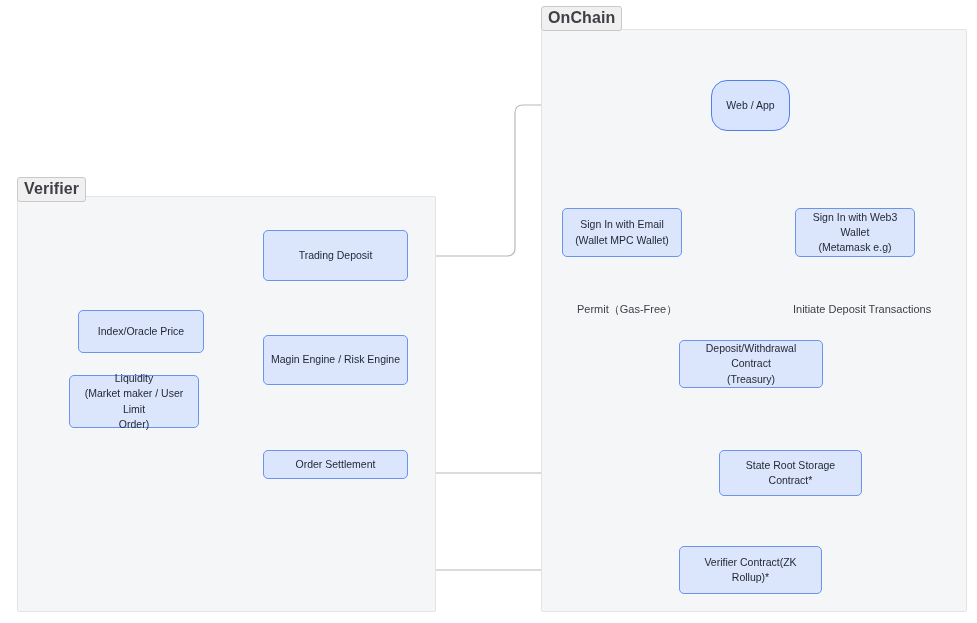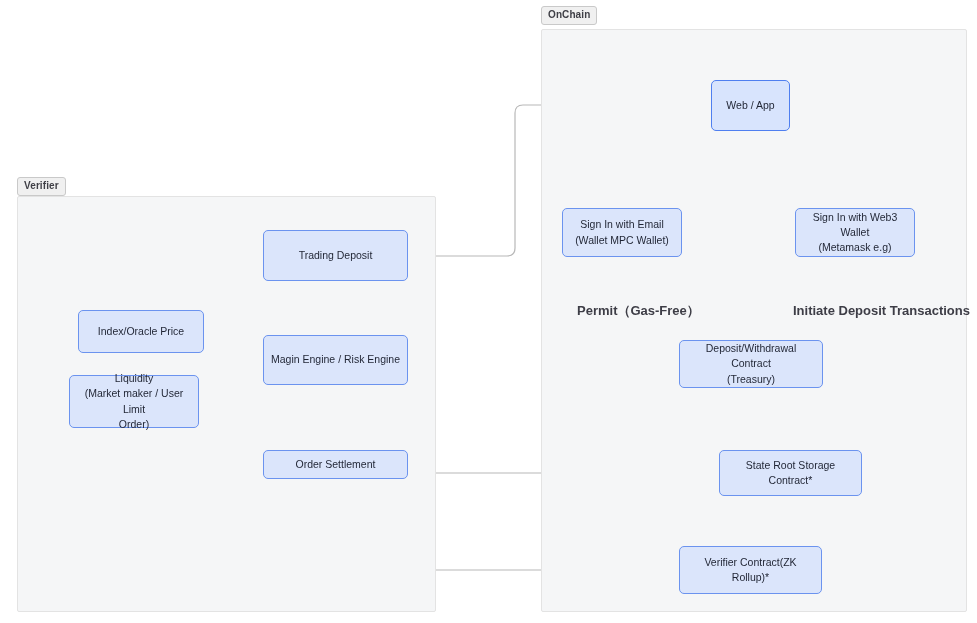--- a/index.html
+++ b/index.html
@@ -25,21 +25,21 @@
     background: #f5f6f7;
     border: 1px solid #e3e3e3;
     border-radius: 2px;
     box-sizing: border-box;
   }
   .group-label {
     position: absolute;
     background: #f0f0f0;
     border: 1px solid #c9c9c9;
     border-radius: 3px;
-    font-size: 10px;
+    font-size: 16px;
     font-weight: bold;
     color: #3f3f46;
     padding: 2px 6px 3px 6px;
     line-height: 1.15;
     white-space: nowrap;
     letter-spacing: 0.1px;
   }
   
   .node {
     position: absolute;
@@ -53,43 +53,43 @@
     text-align: center;
     font-size: 10.5px;
     line-height: 1.45;
     color: #1f2433;
     padding: 2px 5px;
     white-space: pre-line;
   }
   .node.accent {
     background: #d8e4fd;
     border-color: #4f7ff0;
+    border-radius: 16px;
   }
   
   #edges {
     position: absolute;
     left: 0;
     top: 0;
     width: 977px;
     height: 623px;
     pointer-events: none;
   }
   .edge-path {
     fill: none;
     stroke: #b8b8b8;
     stroke-width: 1.2px;
   }
   .edge-label {
     position: absolute;
-    font-size: 13px;
+    font-size: 11px;
     color: #3d3d46;
     white-space: nowrap;
     background: transparent;
     line-height: 1.2;
-    font-weight: bold;
   }
 </style>
 </head>
 <body>
 
 <div id="canvas">
 
   <svg id="edges" width="977" height="623" viewBox="0 0 977 623" xmlns="http://www.w3.org/2000/svg">
     <defs>
       <marker id="arrow" markerWidth="9" markerHeight="9" refX="7.4" refY="3.2" orient="auto" markerUnits="userSpaceOnUse">

